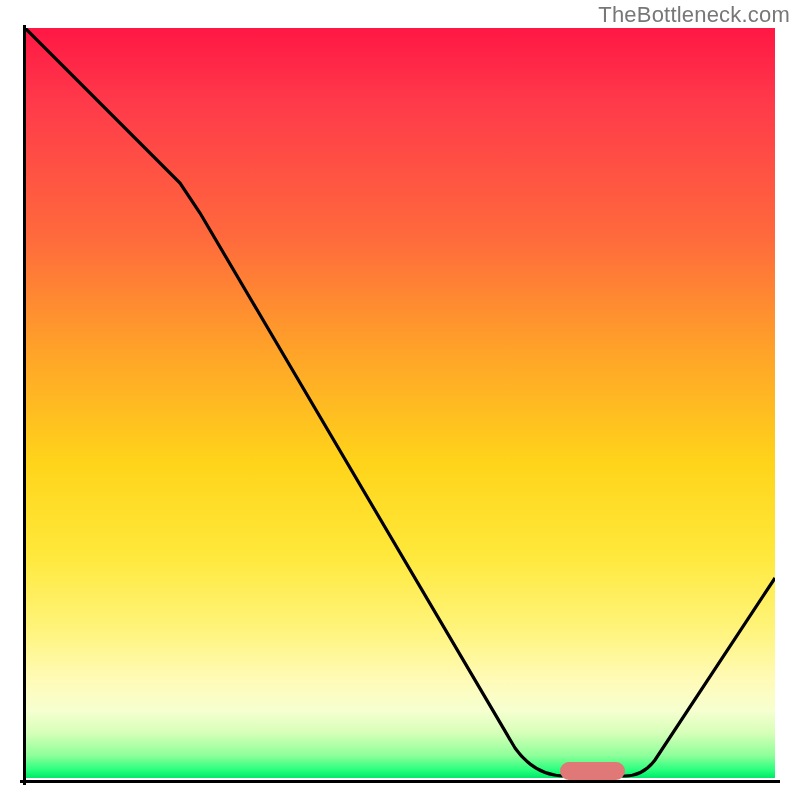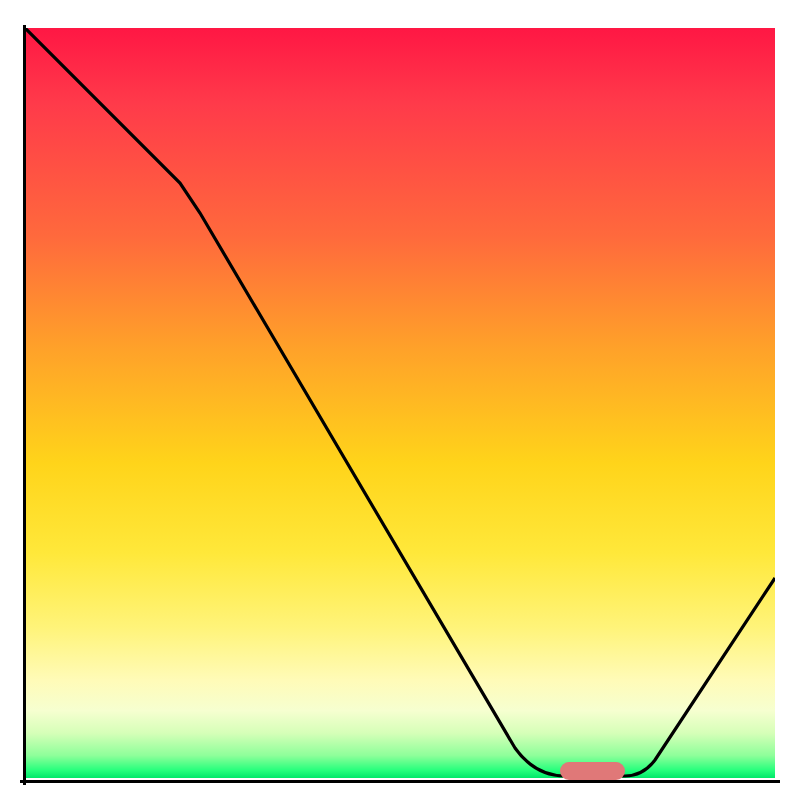--- a/index.html
+++ b/index.html
@@ -78,20 +78,21 @@
     top: 780px;
     width: 760px;
     height: 3px;
   }
 </style>
 </head>
 <body>
 
 <div class="container">
 
+  <div class="watermark">TheBottleneck.com</div>
 
   <div class="plot-area">
 
     <div class="gradient"></div>
 
     <svg class="curve" viewBox="0 0 750 750" preserveAspectRatio="none">
       <path d="M 0 0
                L 155 155
                Q 165 170 175 185
                L 490 720

